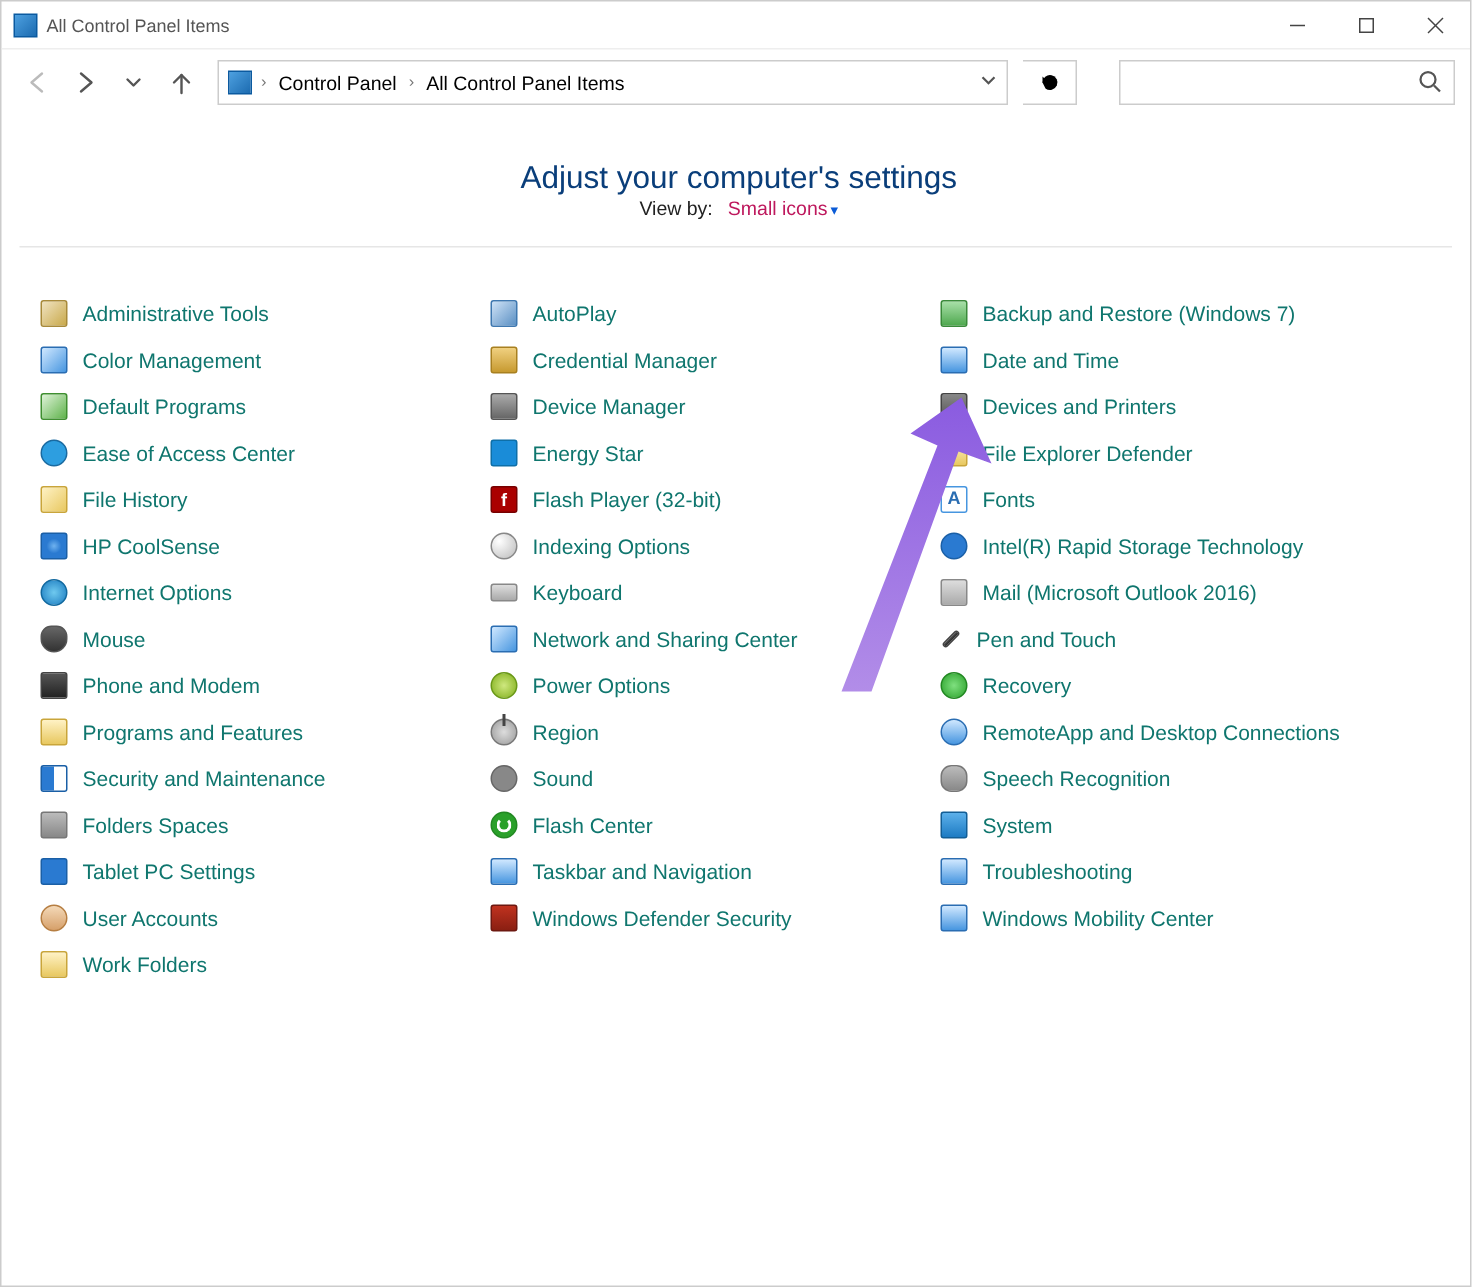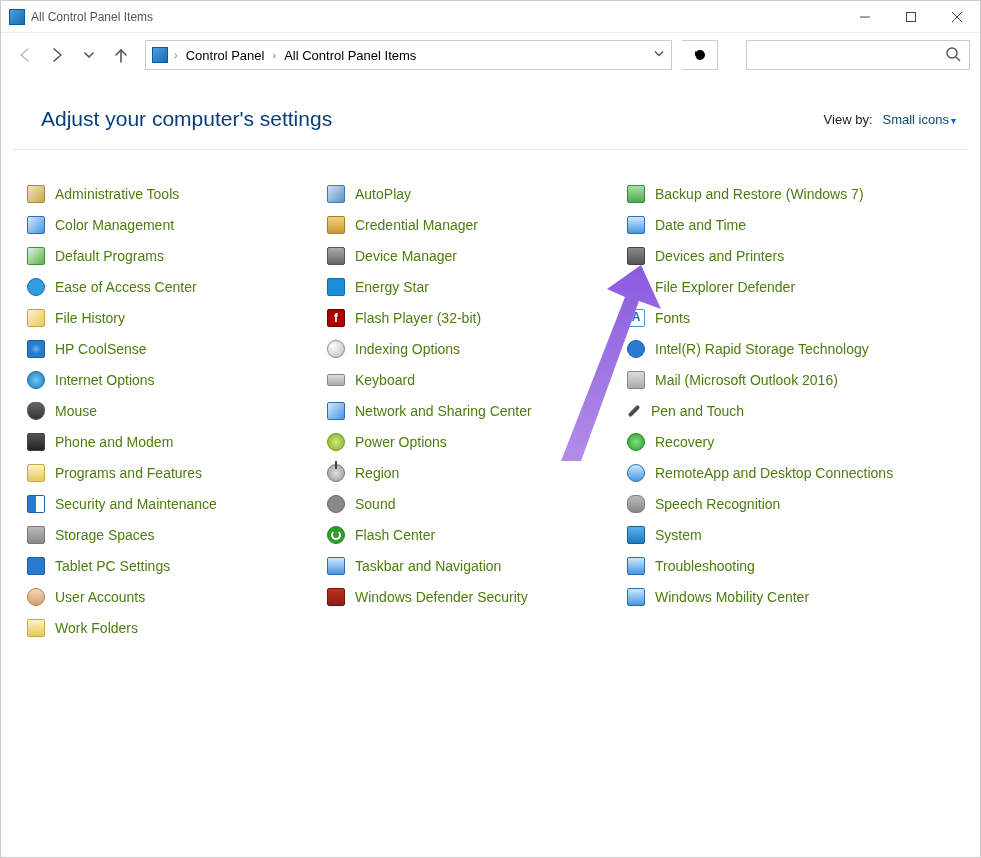--- a/index.html
+++ b/index.html
@@ -108,34 +108,35 @@
     border: none; outline: none;
     flex: 1; font-size: 13px;
   }
   .searchbox .mag svg { stroke: #555; stroke-width: 1.5; fill: none; }
 
   
   .header-row {
     display: flex;
     align-items: center;
     justify-content: space-between;
-    padding: 30px 24px 18px 40px;
+    padding: 30px 24px 18px 28px;
+    flex-direction: column;
   }
   .page-title {
     color: #0a3e7a;
     font-size: 21px;
     font-weight: 400;
   }
   .viewby {
     font-size: 13px;
     color: #222;
     display: flex; align-items: center; gap: 10px;
   }
   .viewby .link {
-    color: #0c4a6e;
+    color: #be185d;
   }
   .viewby .caret { color: #0a5bd6; font-size: 10px; margin-left: 2px; }
 
   hr.divider {
     border: none;
     border-top: 1px solid #e6e6e6;
     margin: 0 12px;
   }
 
   
@@ -154,21 +155,21 @@
     gap: 10px;
     height: 31px;
     padding-left: 2px;
   }
   .cp-item .ico {
     width: 18px; height: 18px;
     flex-shrink: 0;
     border-radius: 2px;
   }
   .cp-item .lbl {
-    color: #4d7c0f;
+    color: #0f766e;
     font-size: 14px;
   }
 
   
   .ico { display:inline-block; background: linear-gradient(135deg,#d4e4f7,#86b1de); border:1px solid #6f99c5; }
   .ico.tools { background: linear-gradient(135deg,#f0e3c1,#c9a94b); border-color:#a88a3a;}
   .ico.color { background: linear-gradient(135deg,#d0e8ff,#4796e0); border-color:#2a6db2;}
   .ico.default { background: linear-gradient(135deg,#dff3d9,#5fb34b); border-color:#3f8f30;}
   .ico.ease { background: #2d9ee0; border-color:#1a6aa0; border-radius:50%;}
   .ico.hist { background: linear-gradient(135deg,#fff2c5,#e8c860); border-color:#c9a53a;}
@@ -443,21 +444,21 @@
       <div class="cp-item">
         <span class="ico sound"></span>
         <span class="lbl">Sound</span>
       </div>
       <div class="cp-item">
         <span class="ico speech"></span>
         <span class="lbl">Speech Recognition</span>
       </div>
       <div class="cp-item">
         <span class="ico storage"></span>
-        <span class="lbl">Storage Spaces</span>
+        <span class="lbl">Folders Spaces</span>
       </div>
       <div class="cp-item">
         <span class="ico sync"></span>
         <span class="lbl">Flash Center</span>
       </div>
       <div class="cp-item">
         <span class="ico system"></span>
         <span class="lbl">System</span>
       </div>
       <div class="cp-item">

